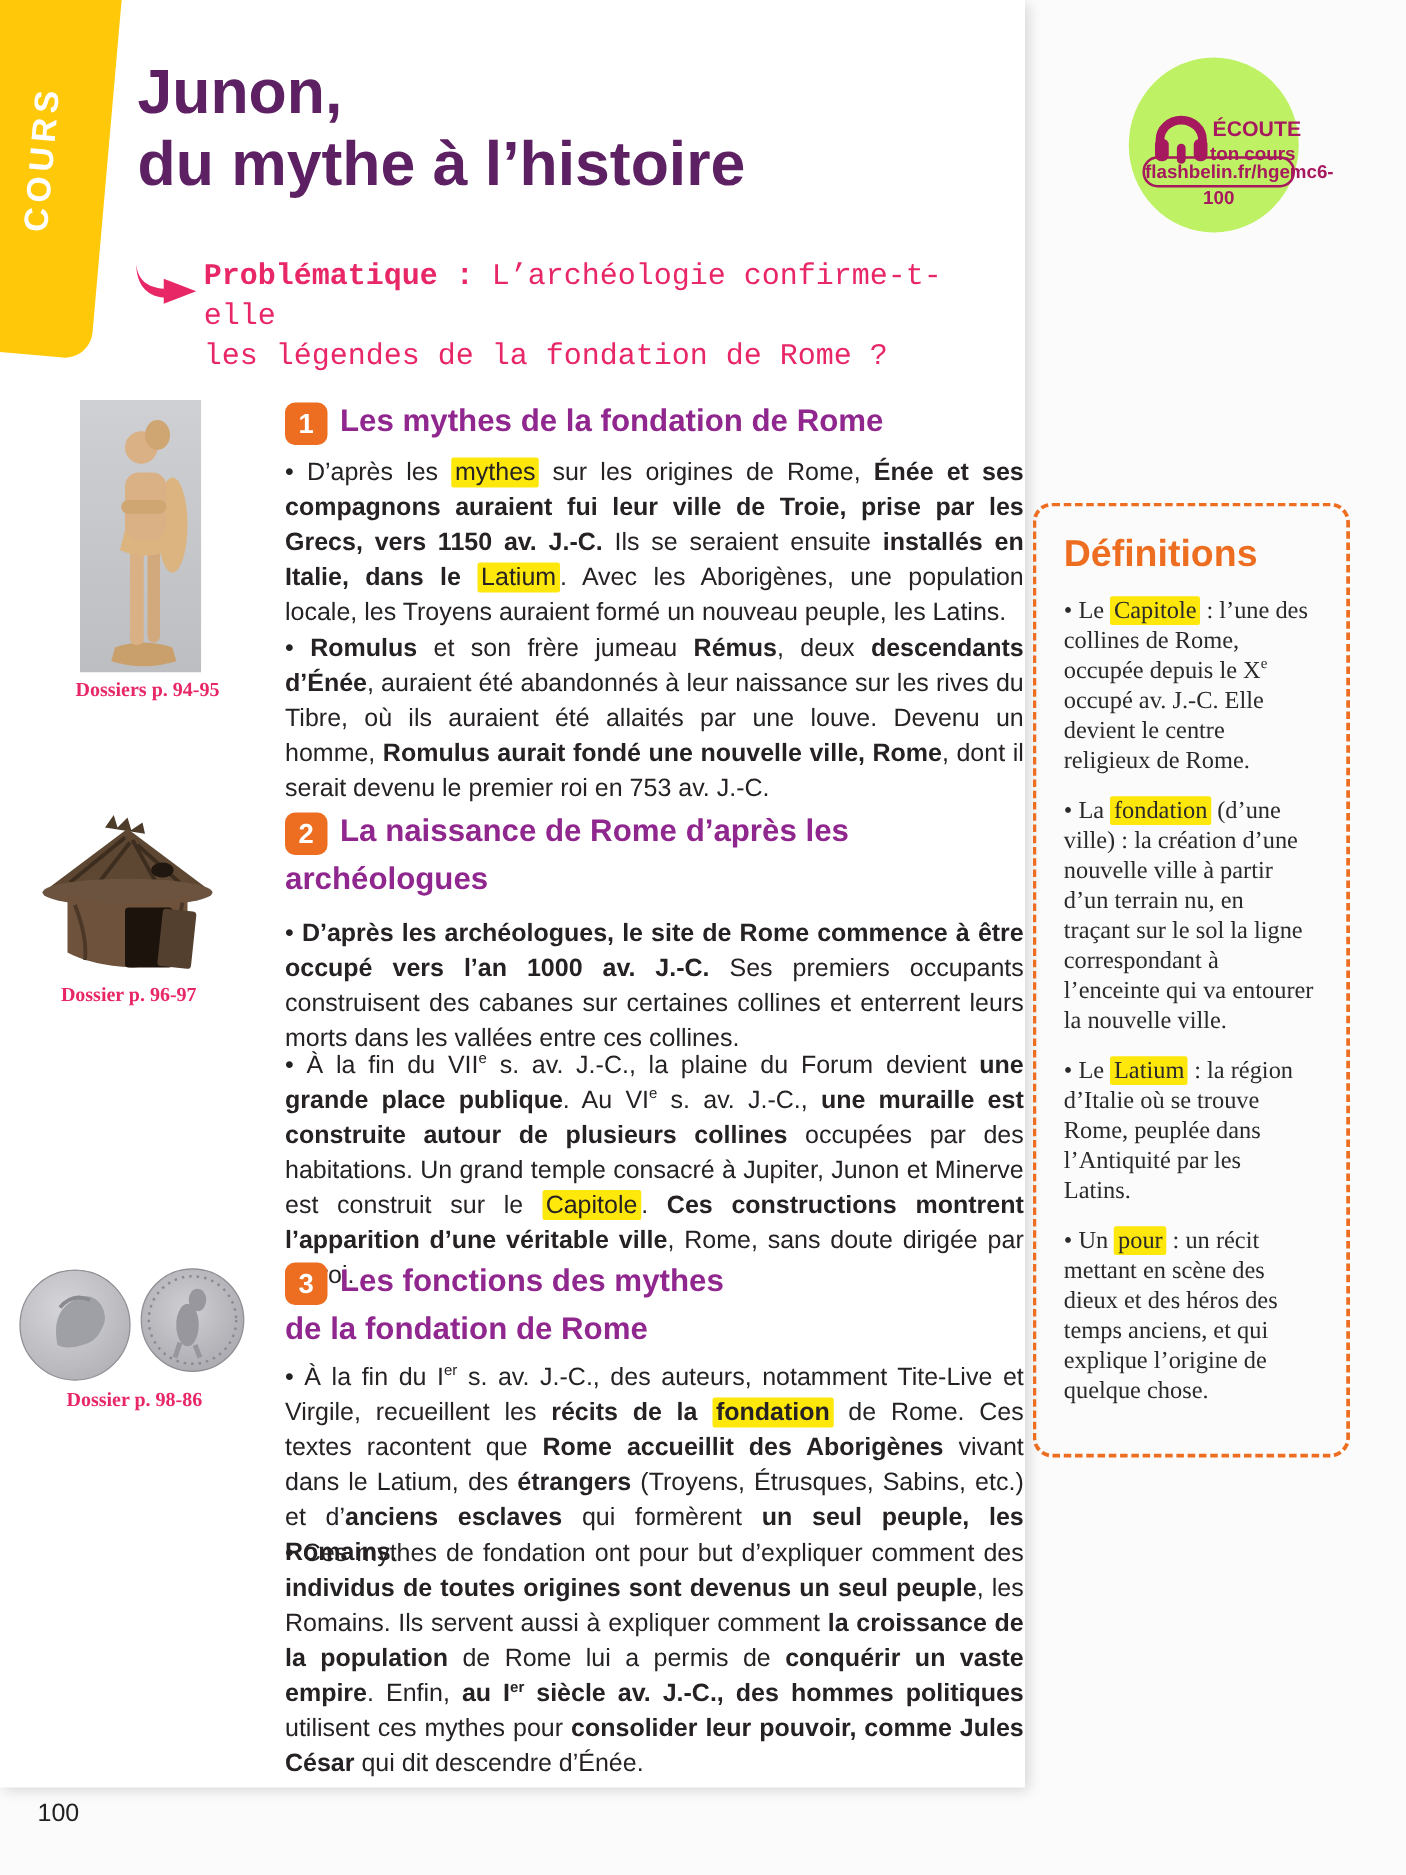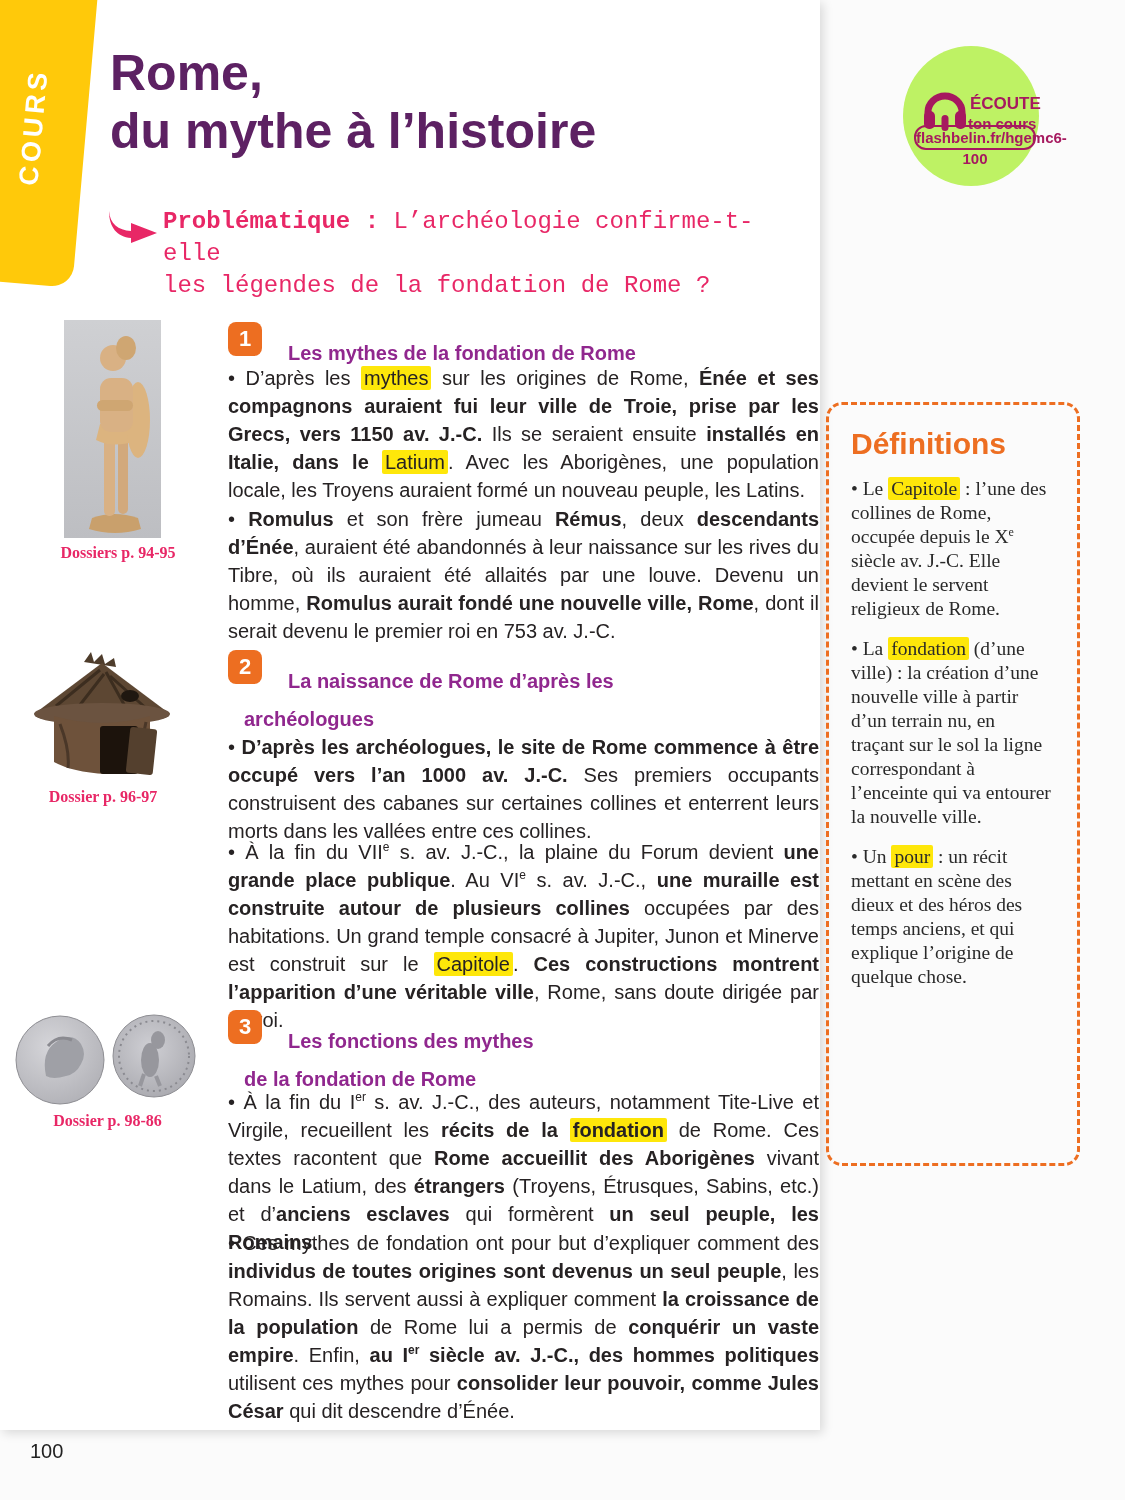--- a/index.html
+++ b/index.html
@@ -34,21 +34,21 @@
   .problematique{position:absolute;left:163px;top:206px;width:620px;
     font-family:Liberation Mono, monospace;font-size:24px;line-height:32px;color:var(--pink);
     white-space:pre-line;}
   
   .figure{position:absolute;}
   .fig-caption{position:absolute;font-family:"Liberation Serif",serif;font-weight:bold;
     font-size:16px;color:var(--pink);text-align:center;}
   
   .sec-num{position:absolute;left:228px;width:34px;height:34px;background:var(--orange);
     border-radius:8px;color:#fff;font-weight:bold;font-size:22px;text-align:center;line-height:34px;}
-  .sec-head{position:absolute;left:228px;width:591px;margin:16px;font-size:20px;line-height:38px;
+  .sec-head{position:absolute;left:228px;width:591px;margin:0;font-size:25px;line-height:38px;
     font-weight:bold;color:var(--heading-purple);white-space:pre-line;text-indent:44px;}
   .body-par{position:absolute;left:228px;width:591px;margin:0;font-size:20px;line-height:28px;
     text-align:justify;color:var(--ink);}
   .b{font-weight:bold;}
   .hl{background:var(--highlight);padding:1px 3px;border-radius:2px;}
   sup{font-size:12px;line-height:0;vertical-align:super;}
   
   .defs{position:absolute;left:826px;top:402px;width:254px;height:764px;box-sizing:border-box;
     border:3px dashed var(--orange);border-radius:16px;padding:22px 26px 0 22px;background:transparent;}
   .defs h3{margin:0 0 16px 0;font-size:30px;color:var(--orange);font-weight:bold;}
@@ -60,21 +60,21 @@
 <body>
 
 <div class="screen">
 
   <div class="page-card"></div>
 
   <div class="cours-tab">
     <span class="cours-label">COURS</span>
   </div>
 
-  <h1 class="title">Rome,
+  <h1 class="title">Junon,
 du mythe à l’histoire</h1>
 
   <div class="listen-badge">
     <svg class="lb-ico" width="44" height="42" viewBox="0 0 44 42">
       <path d="M5 27 v-5 a17 16 0 0 1 34 0 v5" fill="none" stroke="#a6195f" stroke-width="7" stroke-linecap="round"></path>
       <rect x="1" y="21" width="11" height="18" rx="5" fill="#a6195f"></rect>
       <rect x="32" y="21" width="11" height="18" rx="5" fill="#a6195f"></rect>
       <rect x="18.5" y="25" width="7" height="16" rx="3.5" fill="#a6195f"></rect>
     </svg>
     <div class="lb-l1">ÉCOUTE</div>
@@ -161,20 +161,21 @@
   <p class="body-par" style="top:838px;"><span>• À la fin du VII</span><sup>e</sup><span> s. av. J.-C., la plaine du Forum devient </span><span class="b">une grande place publique</span><span>. Au VI</span><sup>e</sup><span> s. av. J.-C., </span><span class="b">une muraille est construite autour de plusieurs collines</span><span> occupées par des habitations. Un grand temple consacré à Jupiter, Junon et Minerve est construit sur le </span><span class="hl">Capitole</span><span>. </span><span class="b">Ces constructions montrent l’apparition d’une véritable ville</span><span>, Rome, sans doute dirigée par un roi.</span></p>
 
   <div class="sec-num" style="top:1010px;">3</div>
   <h2 class="sec-head" style="top:1006px;">Les fonctions des mythes
 de la fondation de Rome</h2>
   <p class="body-par" style="top:1088px;"><span>• À la fin du I</span><sup>er</sup><span> s. av. J.-C., des auteurs, notamment Tite-Live et Virgile, recueillent les </span><span class="b">récits de la </span><span class="b hl">fondation</span><span> de Rome. Ces textes racontent que </span><span class="b">Rome accueillit des Aborigènes</span><span> vivant dans le Latium, des </span><span class="b">étrangers</span><span> (Troyens, Étrusques, Sabins, etc.) et d’</span><span class="b">anciens esclaves</span><span> qui formèrent </span><span class="b">un seul peuple, les Romains</span><span>.</span></p>
   <p class="body-par" style="top:1229px;"><span>• Ces mythes de fondation ont pour but d’expliquer comment des </span><span class="b">individus de toutes origines sont devenus un seul peuple</span><span>, les Romains. Ils servent aussi à expliquer comment </span><span class="b">la croissance de la population</span><span> de Rome lui a permis de </span><span class="b">conquérir un vaste empire</span><span>. Enfin, </span><span class="b">au I</span><sup class="b">er</sup><span class="b"> siècle av. J.-C., des hommes politiques</span><span> utilisent ces mythes pour </span><span class="b">consolider leur pouvoir, comme Jules César</span><span> qui dit descendre d’Énée.</span></p>
 
   <aside class="defs">
     <h3>Définitions</h3>
-    <p class="def-item"><span>• Le </span><span class="hl">Capitole</span><span> : l’une des collines de Rome, occupée depuis le X</span><sup>e</sup><span> siècle av. J.-C. Elle devient le servent religieux de Rome.</span></p>
+    <p class="def-item"><span>• Le </span><span class="hl">Capitole</span><span> : l’une des collines de Rome, occupée depuis le X</span><sup>e</sup><span> occupé av. J.-C. Elle devient le centre religieux de Rome.</span></p>
     <p class="def-item"><span>• La </span><span class="hl">fondation</span><span> (d’une ville) : la création d’une nouvelle ville à partir d’un terrain nu, en traçant sur le sol la ligne correspondant à l’enceinte qui va entourer la nouvelle ville.</span></p>
+    <p class="def-item"><span>• Le </span><span class="hl">Latium</span><span> : la région d’Italie où se trouve Rome, peuplée dans l’Antiquité par les Latins.</span></p>
     <p class="def-item"><span>• Un </span><span class="hl">pour</span><span> : un récit mettant en scène des dieux et des héros des temps anciens, et qui explique l’origine de quelque chose.</span></p>
   </aside>
 
   <div class="page-num">100</div>
 
 </div>
 
 </body></html>

